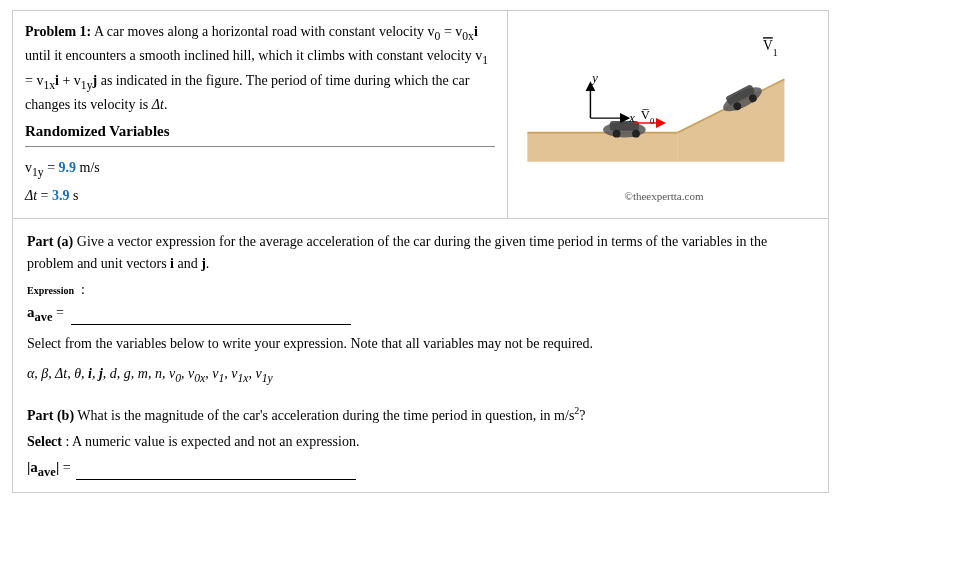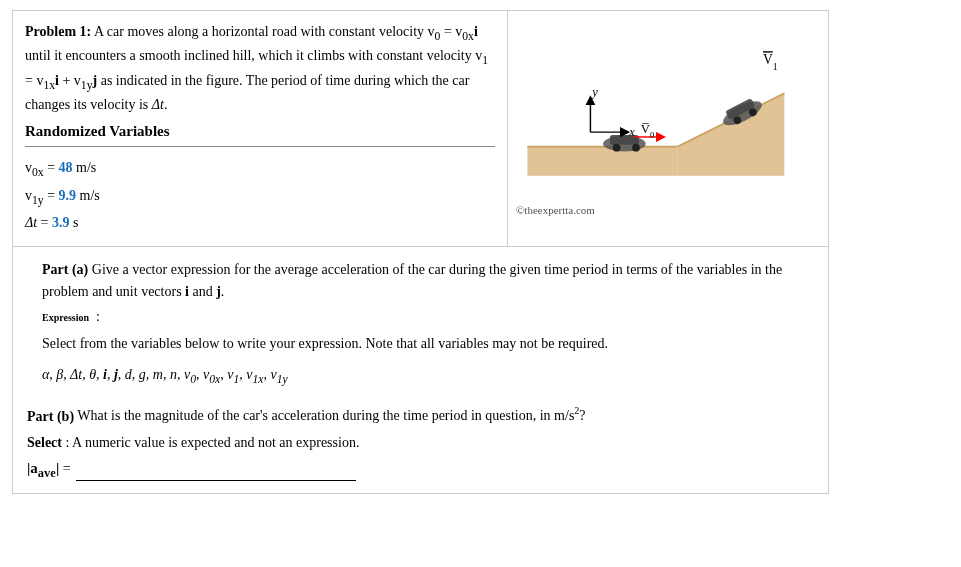--- a/index.html
+++ b/index.html
@@ -79,35 +79,34 @@
 
     
     .diagram-svg {
       width: 100%;
       height: 100%;
     }
 
     .copyright-text {
       font-size: 11px;
       color: #555;
-      text-align: left;
+      text-align: center;
       width: 100%;
       padding-right: 8px;
       margin-top: 4px;
     }
 
     .bottom-section {
       border: 1px solid #ccc;
       border-top: none;
       padding: 12px 14px;
     }
 
     .part-a {
       margin-bottom: 14px;
-      margin-left: 15px;
     }
 
     .part-label {
       font-weight: bold;
       display: inline;
     }
 
     .part-text {
       line-height: 1.6;
     }
@@ -171,23 +170,20 @@
 
     <div class="problem-text">
 
       <div class="problem-intro">
         <b>Problem 1:</b><span> A car moves along a horizontal road with constant velocity v<sub>0</sub> = v<sub>0x</sub><b>i</b> until it encounters a smooth inclined hill, which it climbs with constant velocity v<sub>1</sub> = v<sub>1x</sub><b>i</b> + v<sub>1y</sub><b>j</b> as indicated in the figure. The period of time during which the car changes its velocity is <i>Δt</i>.</span>
       </div>
 
       <div class="randomized-title">Randomized Variables</div>
       <hr class="divider-line">
 
-      <div class="var-line">
-        v<sub>0x</sub> = <span class="var-value">48</span> m/s
-      </div>
       <div class="var-line">
         v<sub>1y</sub> = <span class="var-value">9.9</span> m/s
       </div>
       <div class="var-line">
         <i>Δt</i> = <span class="var-value">3.9</span> s
       </div>
 
     </div>
 
     <div class="image-section">
@@ -249,20 +245,25 @@
 
   <div class="bottom-section">
 
     <div class="part-a">
       <div class="part-text">
         <span class="part-label">Part (a)</span><span> Give a vector expression for the average acceleration of the car during the given time period in terms of the variables in the problem and unit vectors <b>i</b> and <b>j</b>.</span>
       </div>
       <div class="expression-row">
         <span class="expression-label">Expression</span><span>&nbsp;&nbsp;:</span>
       </div>
+      <div>
+        <span class="abs-label"><b>a</b><sub>ave</sub></span>
+        <span> =</span>
+        <span class="answer-line">&nbsp;</span>
+      </div>
 
       <div class="variables-note">Select from the variables below to write your expression. Note that all variables may not be required.</div>
       <div class="variables-list">
         α, β, Δt, θ, <b>i</b>, <b>j</b>, d, g, m, n, v<sub>0</sub>, v<sub>0x</sub>, v<sub>1</sub>, v<sub>1x</sub>, v<sub>1y</sub>
       </div>
     </div>
 
     <div class="part-b">
       <div class="part-text">
         <span class="part-label">Part (b)</span><span> What is the magnitude of the car's acceleration during the time period in question, in m/s<sup>2</sup>?</span>

